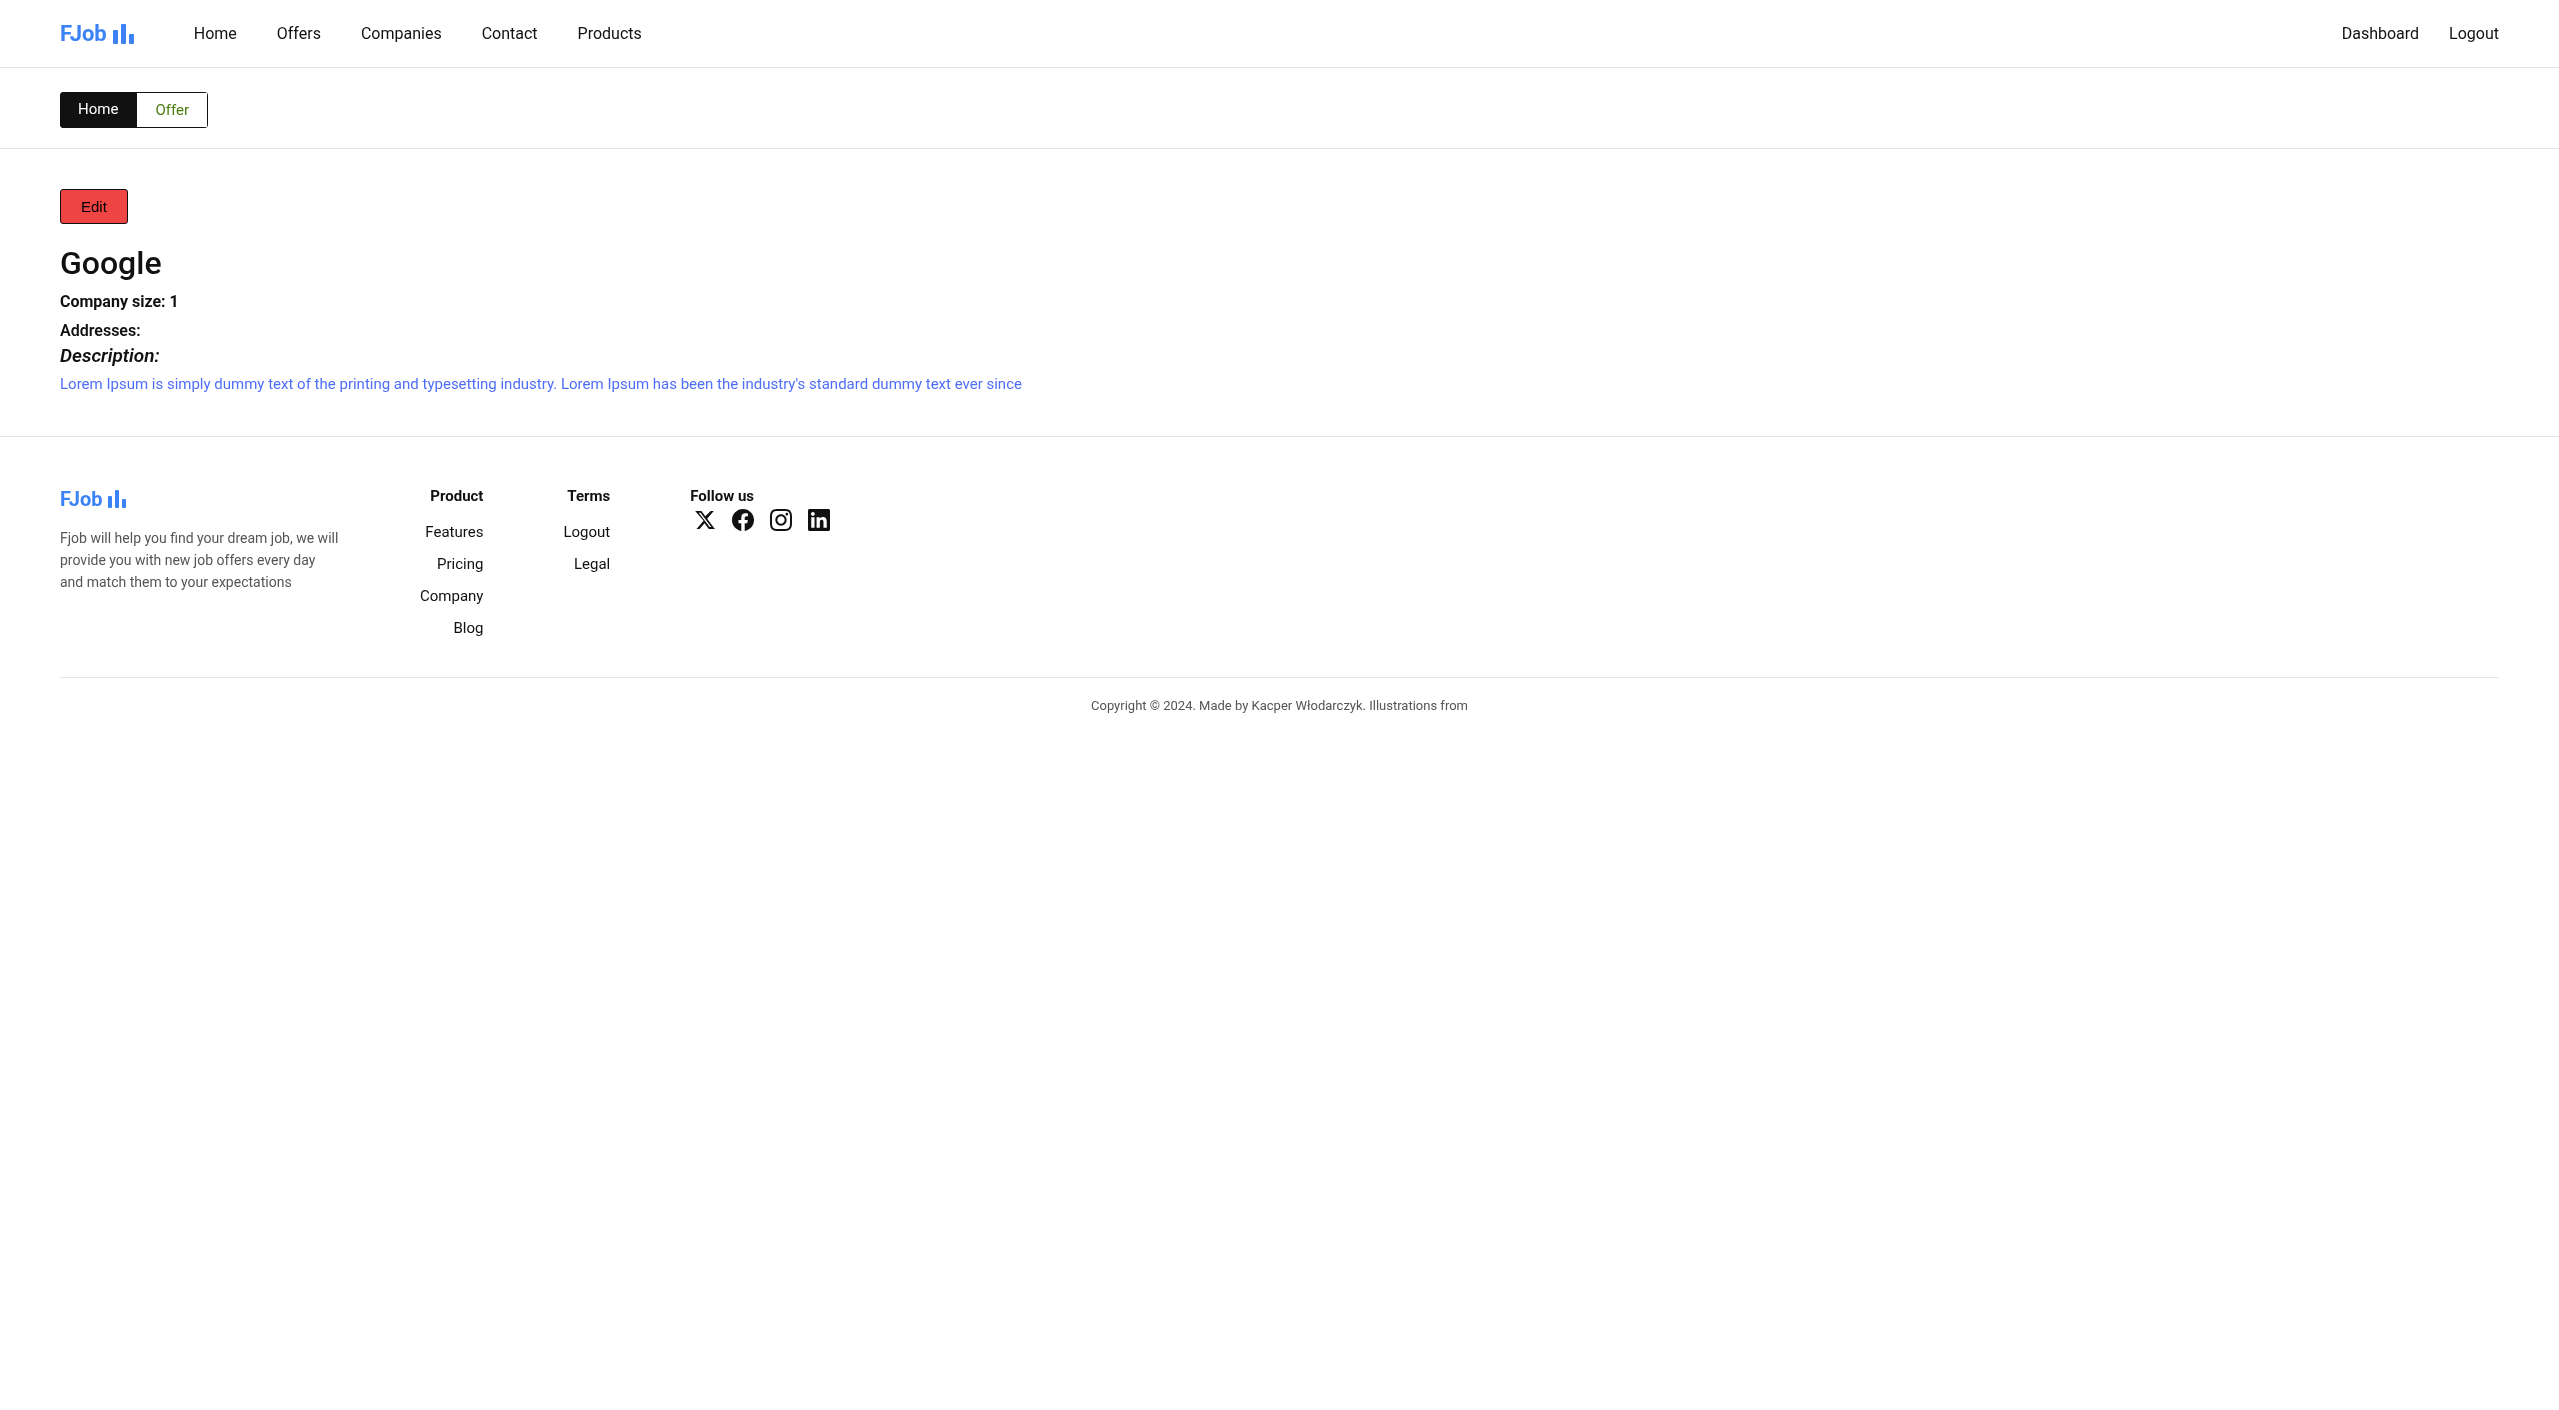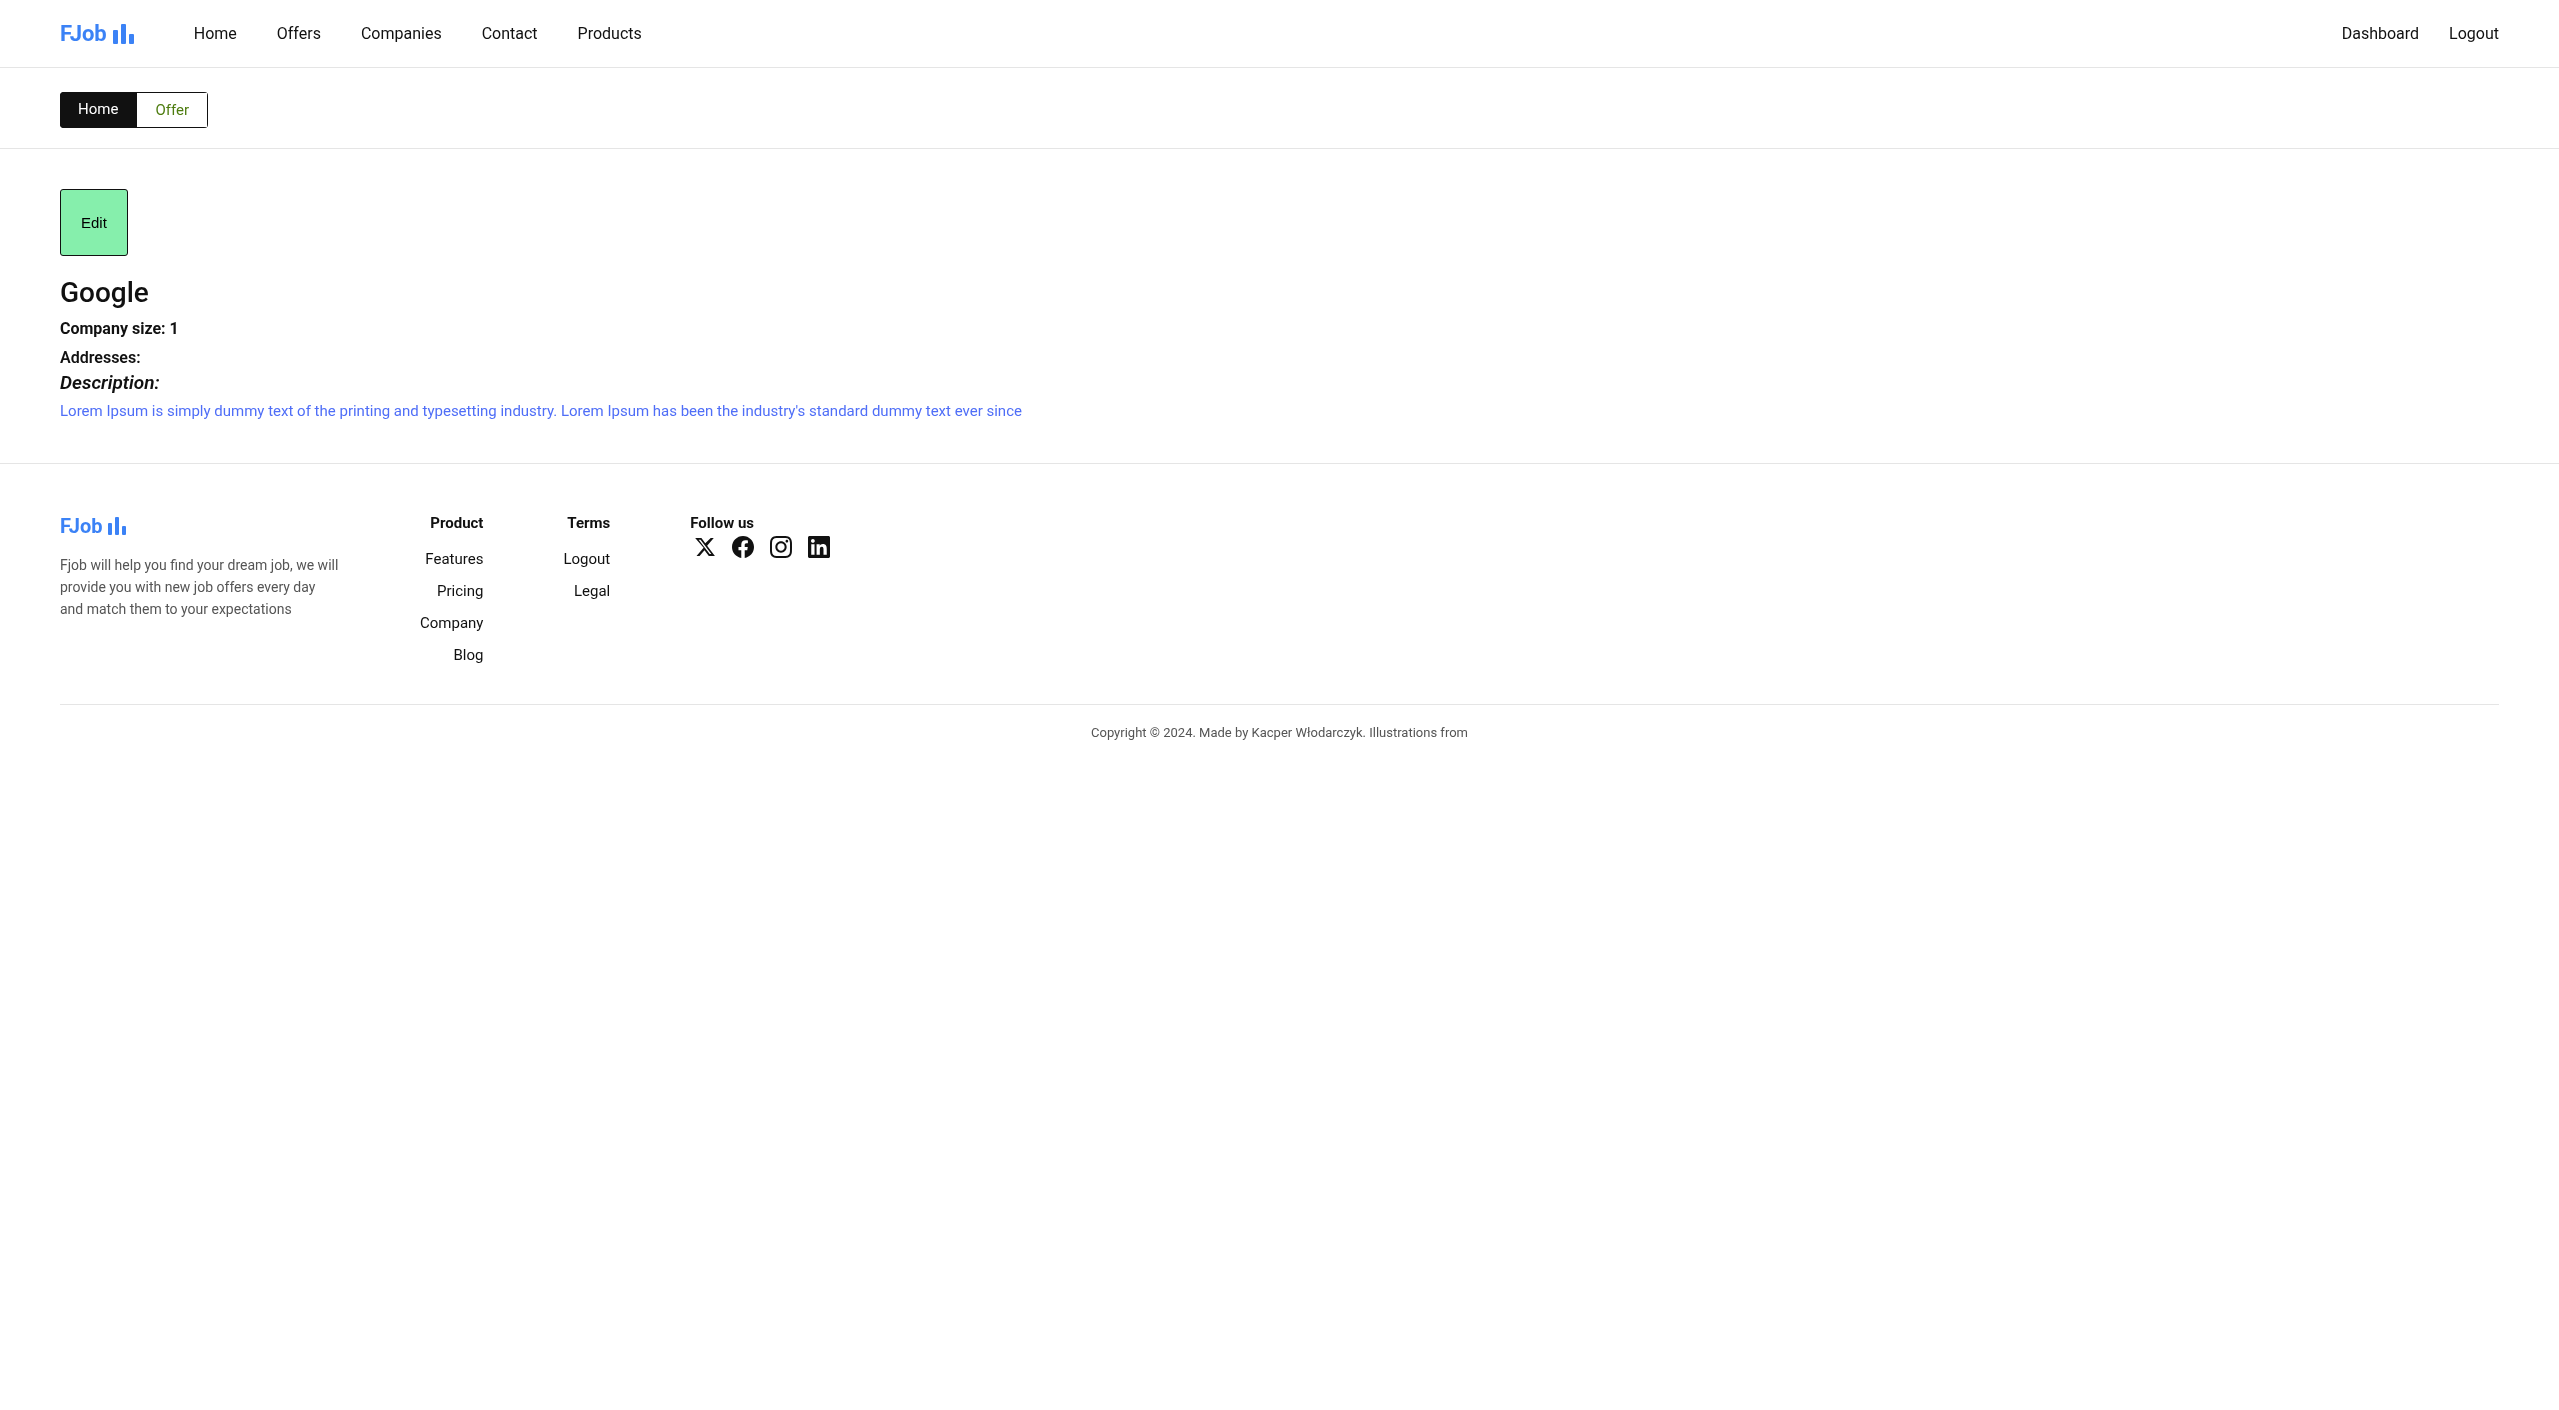--- a/index.html
+++ b/index.html
@@ -44,28 +44,28 @@
     .breadcrumb-item.active { background: #111; color: #fff; }
     .breadcrumb-item.inactive { background: #fff; color: #4d7c0f; border: 1px solid #111; }
 
     
     .divider { border: none; border-top: 1px solid #e5e5e5; margin: 20px 0; }
 
     
     .main-content { padding: 20px 60px 40px; }
     .edit-button {
       border: 1px solid #111;
-      background: #86efac;
-      padding: 24px 20px;
+      background: #ef4444;
+      padding: 8px 20px;
       font-size: 15px;
       cursor: pointer;
       border-radius: 3px;
       margin-bottom: 20px;
     }
-    .company-name { font-size: 28px; font-weight: 500; margin-bottom: 10px; }
+    .company-name { font-size: 32px; font-weight: 500; margin-bottom: 10px; }
     .company-size { font-size: 16px; margin-bottom: 10px; font-weight: bold; }
     .addresses-label { font-size: 16px; font-weight: 600; margin-bottom: 4px; }
     .address-item { font-size: 15px; margin-bottom: 10px; }
     .description-label { font-size: 19px; font-weight: 600; margin-bottom: 6px; font-style: italic; }
     .description-text { font-size: 15px; color: #4f6ef7; line-height: 1.5; }
 
     
     .footer {
       background: #fff;
       border-top: 1px solid #e5e5e5;

